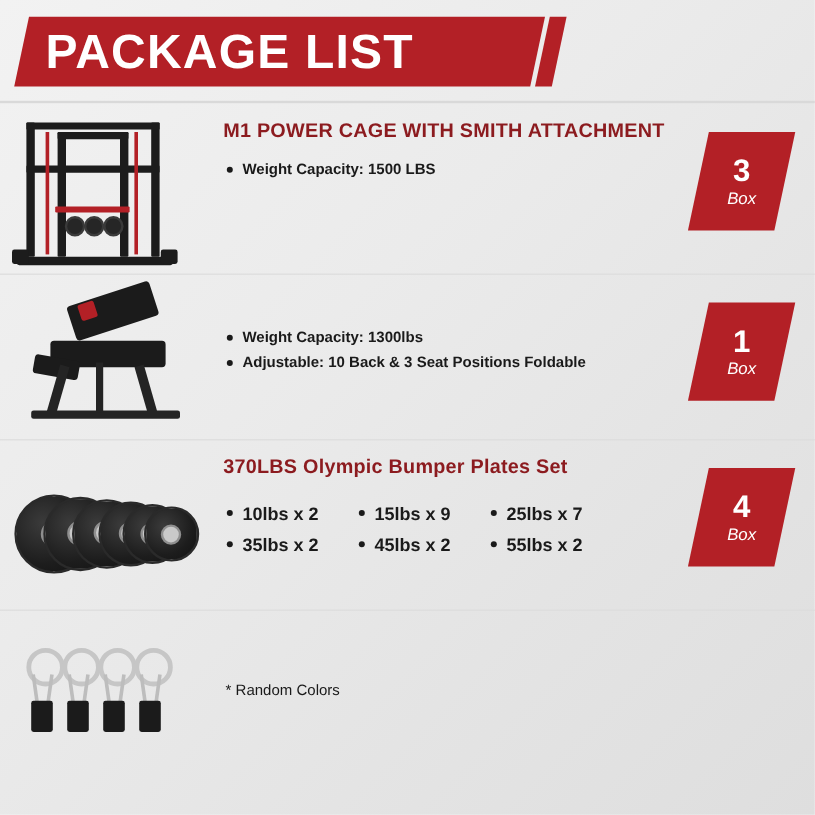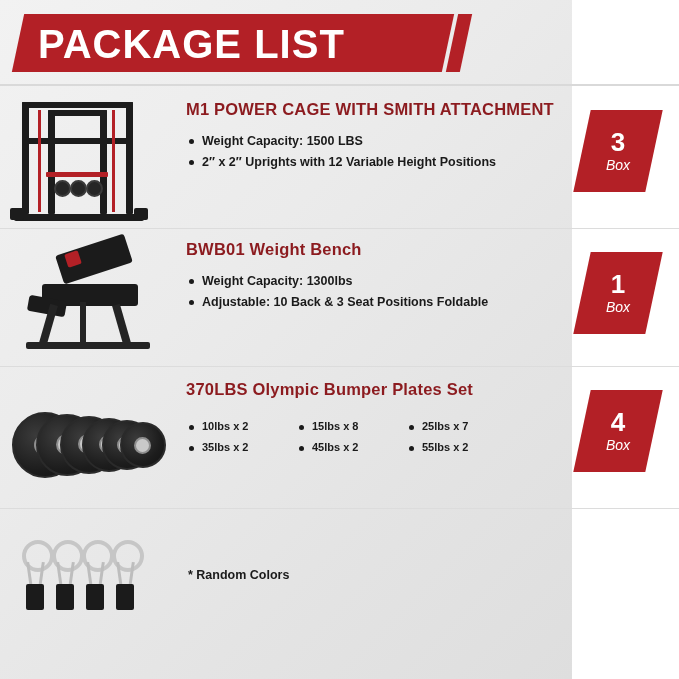--- a/index.html
+++ b/index.html
@@ -8,21 +8,21 @@
   }
   body {
     width: 679px;
     height: 679px;
     font-family: "Liberation Sans", sans-serif;
     background: #ffffff;
     overflow: hidden;
   }
   .page {
     position: relative;
-    width: 572px;
+    width: 679px;
     height: 679px;
     background: linear-gradient(135deg, #f2f2f2 0%, #ebebeb 40%, #e4e4e4 70%, #dedede 100%);
     box-sizing: border-box;
   }
   
   .header-band {
     position: absolute;
     top: 14px;
     left: 18px;
     width: 430px;
@@ -103,31 +103,31 @@
     left: 1px;
     top: 5px;
     width: 5px;
     height: 5px;
     border-radius: 50%;
     background: #1a1a1a;
   }
   .note {
     position: absolute;
     font-size: 12.5px;
-    font-weight: bold;
+    font-weight: normal;
     color: #1a1a1a;
   }
 
   
   .plate-grid {
     position: absolute;
     display: grid;
     grid-template-columns: 110px 110px 110px;
     row-gap: 9px;
-    font-size: 11px;
+    font-size: 15px;
     color: #1a1a1a;
   }
   .plate-grid span {
     position: relative;
     padding-left: 14px;
     font-weight: bold;
     white-space: nowrap;
   }
   .plate-grid span::before {
     content: "";
@@ -254,21 +254,20 @@
       <div class="plate" style="left:62px; top:84px;"></div>
       <div class="plate" style="left:78px; top:84px;"></div>
       <div class="base" style="left:6px; top:118px; width:130px;"></div>
       <div class="base" style="left:2px; top:112px; width:14px; height:12px;"></div>
       <div class="base" style="left:126px; top:112px; width:14px; height:12px;"></div>
     </div>
 
     <div class="item-title" style="left:186px; top:8px;">M1 POWER CAGE WITH SMITH ATTACHMENT</div>
     <ul class="bullets" style="left:188px; top:42px;">
       <li>Weight Capacity: 1500 LBS</li>
-      <li>2″  x 2″  Uprights with 12 Variable Height Positions</li>
     </ul>
 
     <div class="qty" style="left:582px; top:18px;">
       <div class="qty-inner">
         <div class="qty-num">3</div>
         <div class="qty-label">Box</div>
       </div>
     </div>
   </div>
   <div class="row-sep" style="top:228px;"></div>
@@ -278,21 +277,20 @@
       <div class="pad" style="left:44px; top:2px; width:72px; height:30px; transform:rotate(-18deg);"></div>
       <div class="logo" style="left:52px; top:10px; transform:rotate(-18deg);"></div>
       <div class="pad" style="left:28px; top:42px; width:96px; height:22px;"></div>
       <div class="pad" style="left:14px; top:56px; width:38px; height:16px; transform:rotate(10deg);"></div>
       <div class="leg" style="left:30px; top:62px; width:8px; height:44px; transform:rotate(16deg);"></div>
       <div class="leg" style="left:104px; top:62px; width:8px; height:44px; transform:rotate(-16deg);"></div>
       <div class="leg" style="left:12px; top:100px; width:124px; height:7px; border-radius:2px;"></div>
       <div class="leg" style="left:66px; top:60px; width:6px; height:42px;"></div>
     </div>
 
-    <div class="item-title" style="left:186px; top:8px;">BWB01 Weight Bench</div>
     <ul class="bullets" style="left:188px; top:42px;">
       <li>Weight Capacity: 1300lbs</li>
       <li>Adjustable: 10 Back &amp; 3 Seat Positions Foldable</li>
     </ul>
 
     <div class="qty" style="left:582px; top:20px;">
       <div class="qty-inner">
         <div class="qty-num">1</div>
         <div class="qty-label">Box</div>
       </div>
@@ -312,21 +310,21 @@
       <div class="hub" style="left:91px; top:35px; width:15px; height:15px;"></div>
       <div class="disc" style="left:94px; top:20px; width:46px; height:46px;"></div>
       <div class="hub" style="left:109px;top:36px; width:14px; height:14px;"></div>
       <div class="disc" style="left:112px;top:22px; width:42px; height:42px;"></div>
       <div class="hub" style="left:126px;top:37px; width:13px; height:13px;"></div>
     </div>
 
     <div class="item-title" style="left:186px; top:8px;">370LBS Olympic Bumper Plates Set</div>
     <div class="plate-grid" style="left:188px; top:48px;">
       <span>10lbs x 2</span>
-      <span>15lbs x 8</span>
+      <span>15lbs x 9</span>
       <span>25lbs x 7</span>
       <span>35lbs x 2</span>
       <span>45lbs x 2</span>
       <span>55lbs x 2</span>
     </div>
 
     <div class="qty" style="left:582px; top:18px;">
       <div class="qty-inner">
         <div class="qty-num">4</div>
         <div class="qty-label">Box</div>

